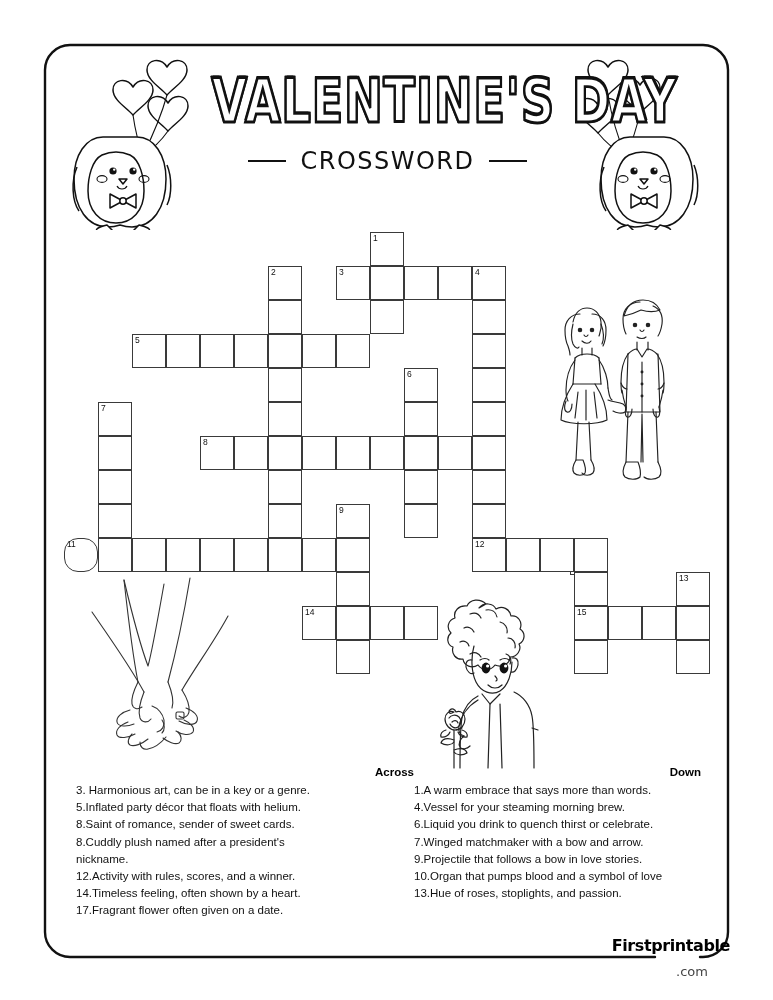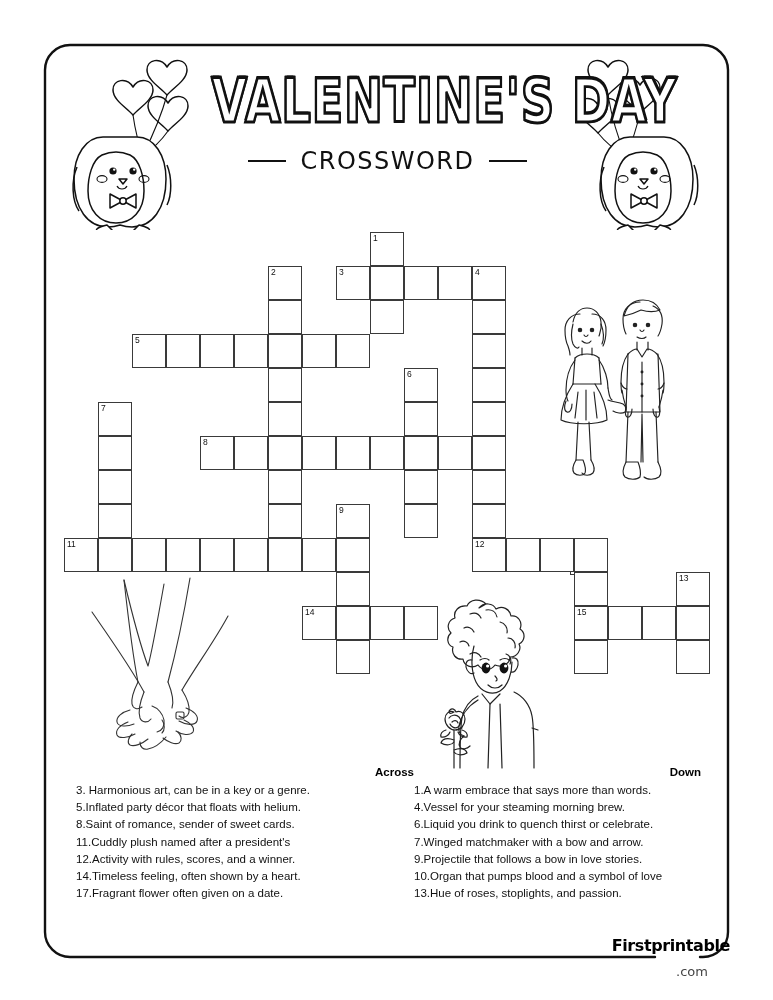--- a/index.html
+++ b/index.html
@@ -324,21 +324,21 @@
       <div class="cell" style="left: 98px; top: 504px;"></div>
       <div class="cell" style="left: 268px; top: 504px;"></div>
       <div class="cell" style="left: 336px; top: 504px;">
         <span class="num">9</span>
       </div>
       <div class="cell" style="left: 404px; top: 504px;"></div>
       <div class="cell" style="left: 472px; top: 504px;"></div>
       <div class="cell" style="left: 570px; top: 504px; margin-top: 37px;">
         <span class="num">10</span>
       </div>
-      <div class="cell" style="left: 64px; top: 538px;">
+      <div class="cell" style="left: 64px; top: 538px; border-radius: 14px;">
         <span class="num">11</span>
       </div>
       <div class="cell" style="left: 98px; top: 538px;"></div>
       <div class="cell" style="left: 132px; top: 538px;"></div>
       <div class="cell" style="left: 166px; top: 538px;"></div>
       <div class="cell" style="left: 200px; top: 538px;"></div>
       <div class="cell" style="left: 234px; top: 538px;"></div>
       <div class="cell" style="left: 268px; top: 538px;"></div>
       <div class="cell" style="left: 302px; top: 538px;"></div>
       <div class="cell" style="left: 336px; top: 538px;"></div>
@@ -506,21 +506,22 @@
       <path d="M32 150 c4 1 6 4 5 7 c-4 1-8-2-9-5"></path>
     </g>
   </svg>
 
   <div id="clues">
     <div class="clue-col">
       <p class="clue-head">Across</p>
       <p class="clue-item">3. Harmonious art, can be in a key or a genre.</p>
       <p class="clue-item">5.Inflated party décor that floats with helium.</p>
       <p class="clue-item">8.Saint of romance, sender of sweet cards.</p>
-      <p class="clue-item">11.Cuddly plush named after a president's</p>
+      <p class="clue-item">8.Cuddly plush named after a president's</p>
+      <p class="clue-item">nickname.</p>
       <p class="clue-item">12.Activity with rules, scores, and a winner.</p>
       <p class="clue-item">14.Timeless feeling, often shown by a heart.</p>
       <p class="clue-item">17.Fragrant flower often given on a date.</p>
     </div>
     <div class="clue-col right">
       <p class="clue-head">Down</p>
       <p class="clue-item">1.A warm embrace that says more than words.</p>
       <p class="clue-item">4.Vessel for your steaming morning brew.</p>
       <p class="clue-item">6.Liquid you drink to quench thirst or celebrate.</p>
       <p class="clue-item">7.Winged matchmaker with a bow and arrow.</p>

